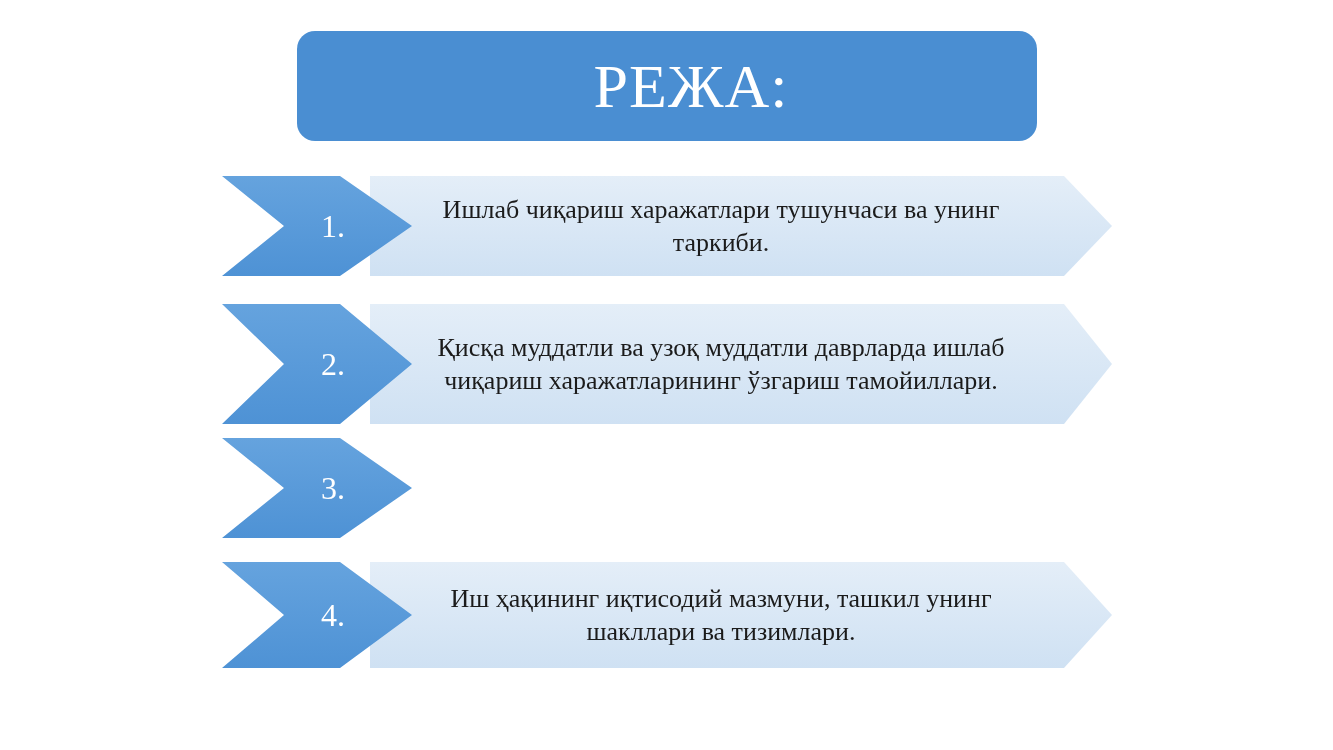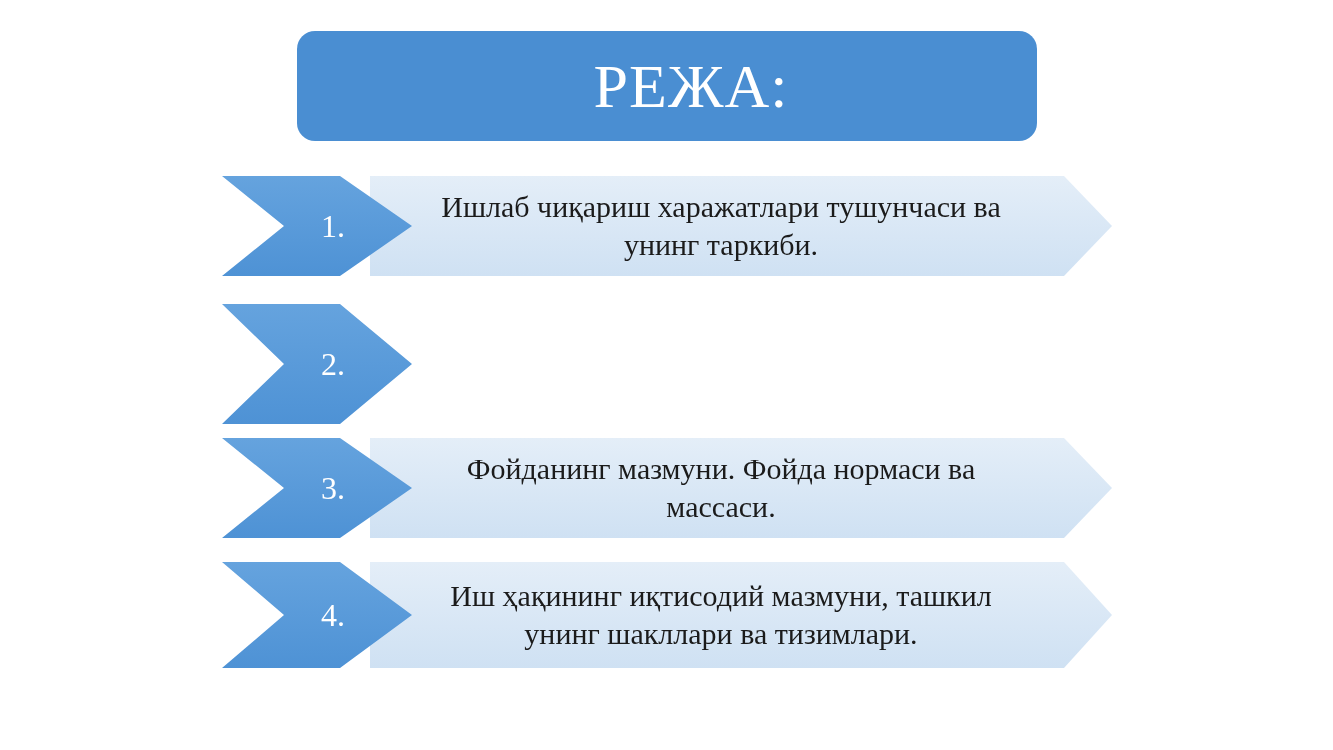--- a/index.html
+++ b/index.html
@@ -72,21 +72,21 @@
     clip-path: polygon(0 0, calc(100% - 48px) 0, 100% 50%, calc(100% - 48px) 100%, 0 100%);
     display: flex;
     align-items: center;
     justify-content: center;
     box-sizing: border-box;
     padding: 4px 80px 4px 40px;
   }
   .row-text {
     color: #1b1b1b;
     font-family: "Liberation Serif", serif;
-    font-size: 30px;
+    font-size: 26px;
     line-height: 1.28;
     text-align: center;
   }
 
   
   .row-chevron {
     position: absolute;
     left: 0;
     top: 0;
     width: 190px;
@@ -129,29 +129,29 @@
     <div class="row" id="row-1">
       <div class="row-body">
         <span class="row-text">Ишлаб чиқариш харажатлари тушунчаси ва унинг таркиби.</span>
       </div>
       <div class="row-chevron">
         <span class="row-number">1.</span>
       </div>
     </div>
 
     <div class="row" id="row-2">
+      <div class="row-body">
+        <span class="row-text">Қисқа муддатли ва узоқ муддатли даврларда ишлаб чиқариш харажатларининг ўзгариш тамойиллари.</span>
+      </div>
       <div class="row-chevron">
         <span class="row-number">2.</span>
       </div>
     </div>
 
     <div class="row" id="row-3">
-      <div class="row-body">
-        <span class="row-text">Фойданинг мазмуни. Фойда нормаси ва массаси.</span>
-      </div>
       <div class="row-chevron">
         <span class="row-number">3.</span>
       </div>
     </div>
 
     <div class="row" id="row-4">
       <div class="row-body">
         <span class="row-text">Иш ҳақининг иқтисодий мазмуни, ташкил унинг шакллари ва тизимлари.</span>
       </div>
       <div class="row-chevron">

